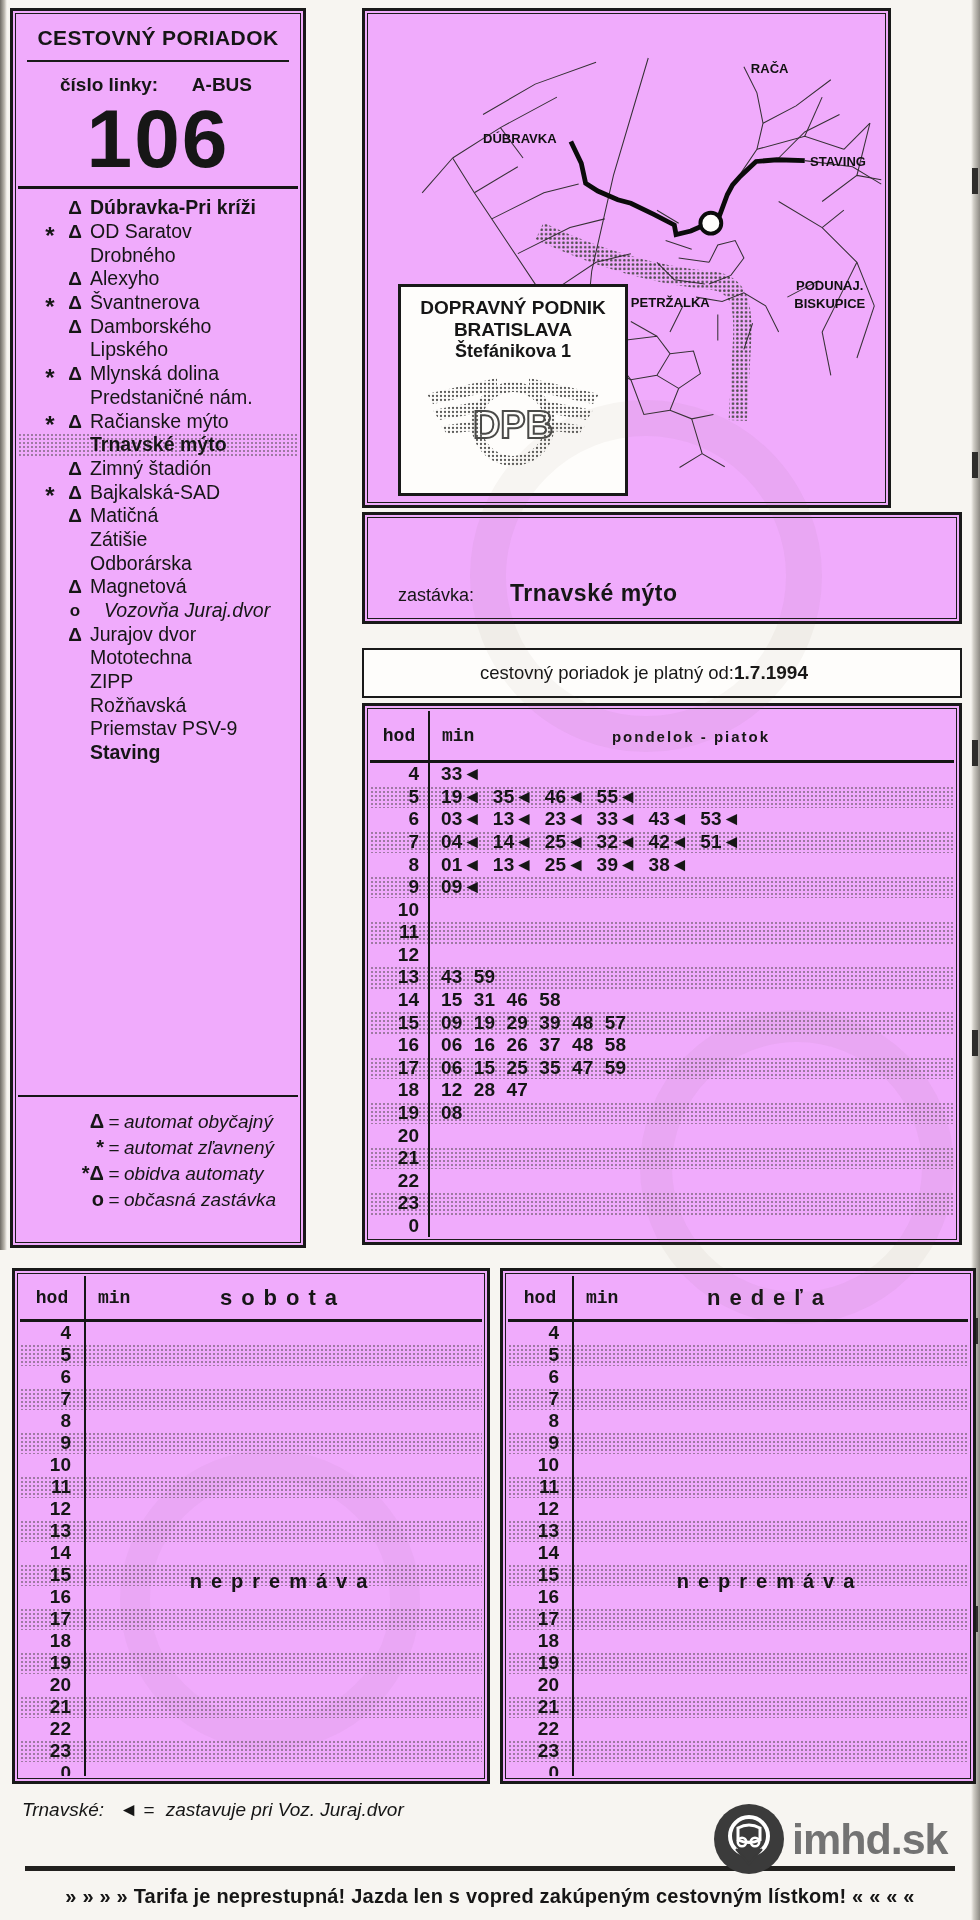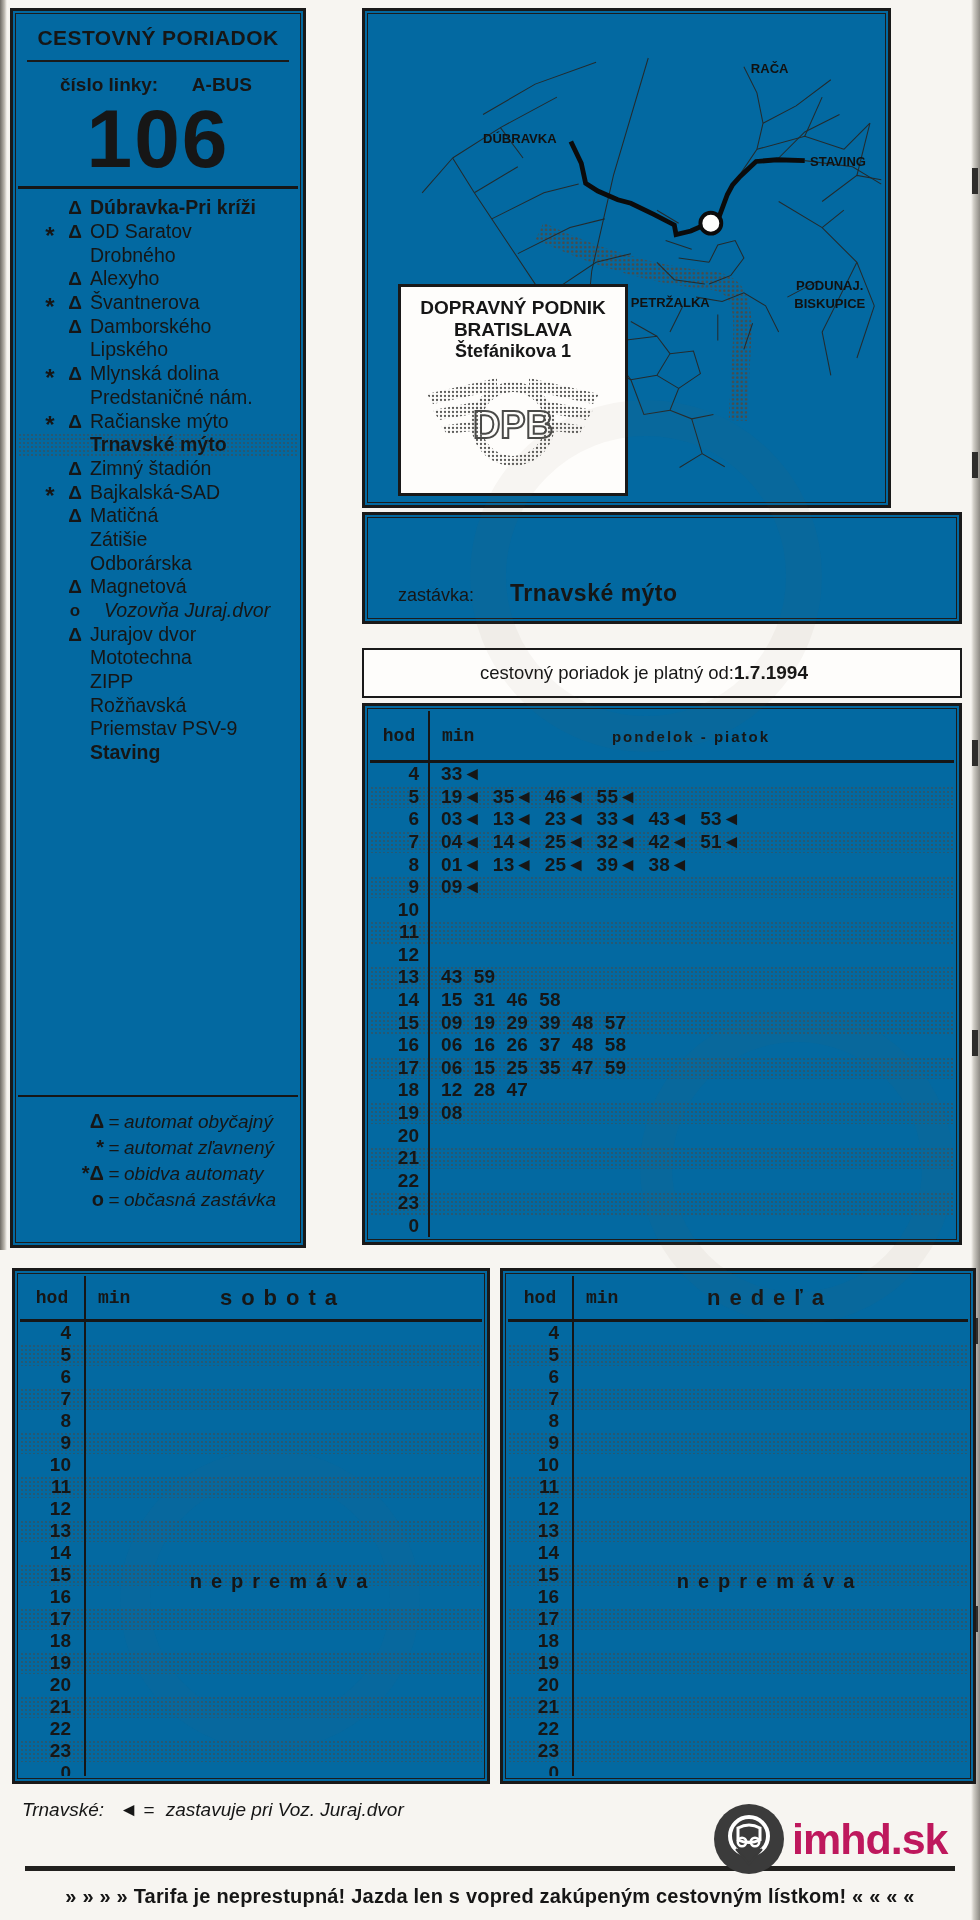--- a/index.html
+++ b/index.html
@@ -15,21 +15,21 @@
   
   .edge-left{position:absolute;left:0;top:0;width:7px;height:1250px;
     background:linear-gradient(to right,#6f6c66,#b9b5ad 60%,rgba(185,181,173,0));}
   .edge-right{position:absolute;right:0;top:0;width:9px;height:1920px;
     background:linear-gradient(to left,#8d8a84,#cfccc5 70%,rgba(207,204,197,0));}
   .edge-mark{position:absolute;right:2px;width:6px;height:26px;background:#2e2d2b;}
 
   .watermark{position:absolute;border-radius:50%;pointer-events:none;z-index:6;}
 
   
-  .dbox{position:absolute;background:#0369a1;border:3px solid #191919;box-sizing:border-box;z-index:2;text-decoration:underline;}
+  .dbox{position:absolute;background:#f0abfc;border:3px solid #191919;box-sizing:border-box;z-index:2;text-decoration:underline;}
   .dbox::after{content:"";position:absolute;inset:2px;border:1px solid #1c1c1c;pointer-events:none;}
   .dbox-inner{position:absolute;inset:5px;overflow:hidden;}
 
   
   .ht{background-image:radial-gradient(circle, rgba(75,73,70,.50) 1px, rgba(0,0,0,0) 1.25px);
       background-size:4px 4px;}
 
   
   .cp-title{text-align:center;font-weight:bold;font-size:21px;letter-spacing:.4px;padding-top:10px;height:34px;}
   .rule-thin{border-top:2px solid #1a1a1a;margin:0 9px;}
@@ -108,21 +108,21 @@
   
   .poznamka{position:absolute;left:22px;top:1799px;font-size:19px;font-style:italic;z-index:3;}
   .poznamka .sym{font-style:normal;}
   .footer-rule{position:absolute;left:25px;top:1866px;width:930px;height:5px;
     border-top:3px solid #22211f;border-bottom:2px solid #22211f;box-sizing:border-box;z-index:3;}
   .tarifa{position:absolute;left:0;right:0;top:1885px;text-align:center;
     font-weight:bold;font-size:20px;letter-spacing:.2px;white-space:nowrap;z-index:3;}
 
   .imhd{position:absolute;left:714px;top:1804px;display:flex;align-items:center;z-index:7;}
   .imhd-circle{width:70px;height:70px;border-radius:50%;background:#3b3b3b;position:relative;}
-  .imhd-text{font-weight:bold;font-size:43px;color:#be185d;letter-spacing:-1px;margin-left:8px;
+  .imhd-text{font-weight:bold;font-size:43px;color:#737373;letter-spacing:-1px;margin-left:8px;
     font-family:"Liberation Sans", sans-serif;}
 </style>
 </head>
 <body>
 
 <div class="page">
 
   <div class="edge-left"></div>
   <div class="edge-right"></div>
   <div class="edge-mark" style="top:168px"></div>

